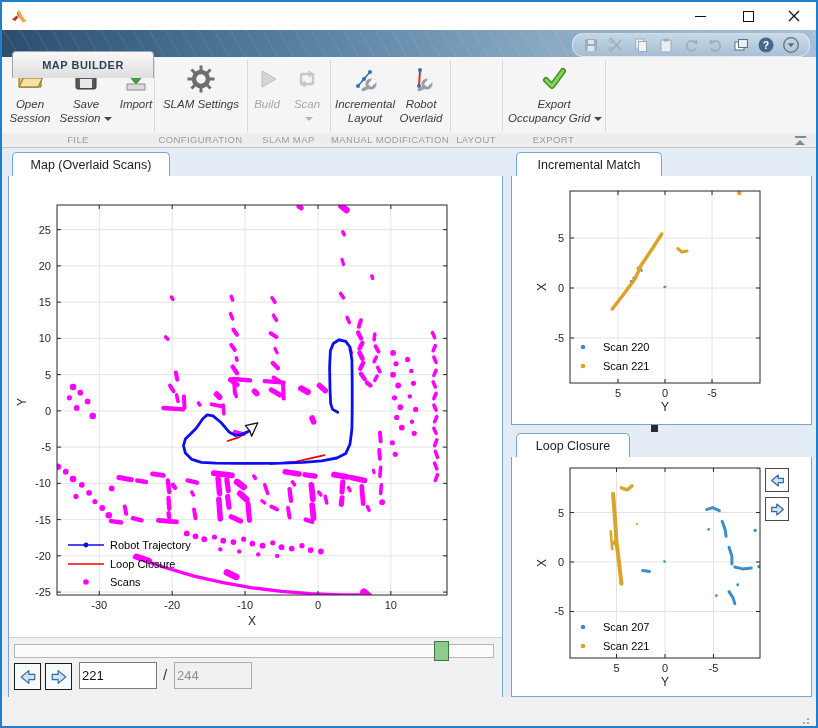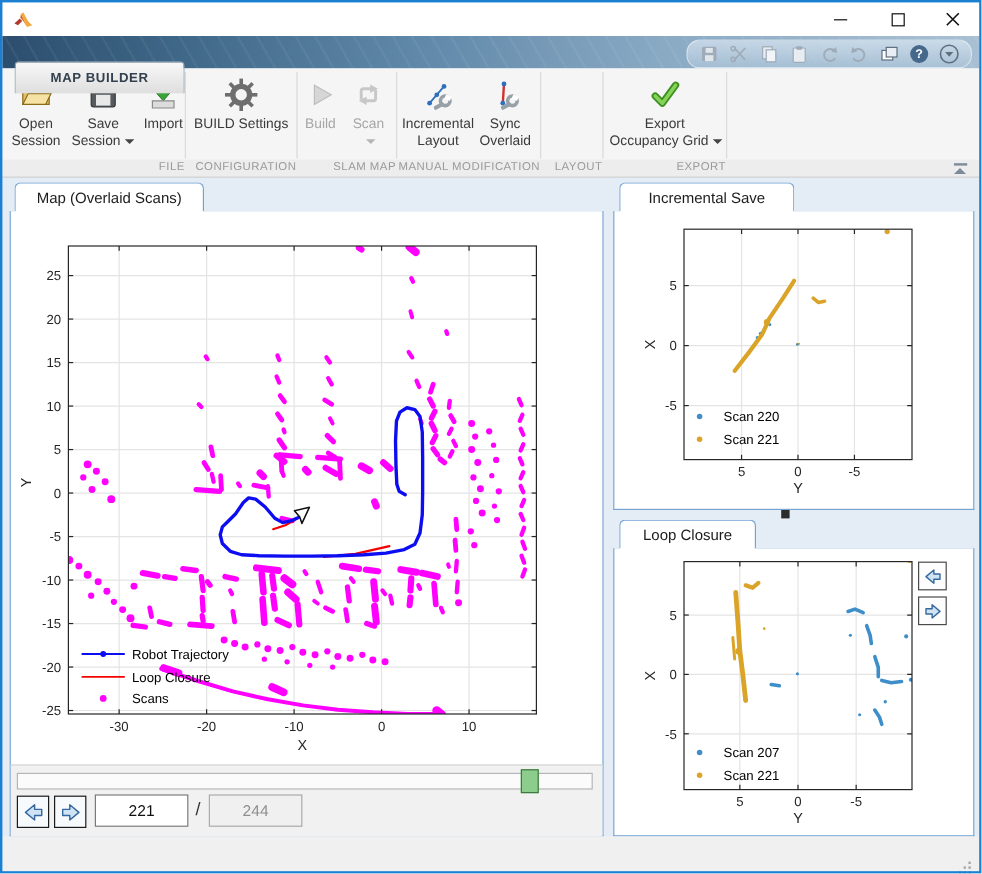--- a/index.html
+++ b/index.html
@@ -23,22 +23,22 @@
     border-radius:4px 4px 0 0;display:flex;align-items:center;justify-content:center;
     font-size:11px;font-weight:700;letter-spacing:.5px;color:#33414e;margin-top:20px;}
   .qa-panel{position:absolute;right:6px;top:3px;height:22px;z-index:2;display:flex;align-items:center;gap:7px;
     padding:0 9px;background:linear-gradient(rgba(214,228,240,.75),rgba(170,194,214,.75));
     border:1px solid rgba(255,255,255,.45);border-radius:11px;}
   .qa-icon{width:18px;height:18px;display:block;}
   
   .ribbon{position:absolute;left:2px;top:57px;width:814px;height:90px;background:#f5f5f5;border-bottom:1px solid #c6c6c6;}
   .rb-div{position:absolute;top:3px;height:72px;width:1px;background:#dadada;}
   .ribbon-footer{position:absolute;left:0;top:76px;width:814px;height:14px;background:#ededed;}
-  .rb-sec{position:absolute;top:1px;font-size:9.5px;color:#9a9a9a;text-align:right;letter-spacing:.4px;}
-  .rb-btn{position:absolute;top:4px;text-align:center;}
+  .rb-sec{position:absolute;top:1px;font-size:9.5px;color:#9a9a9a;text-align:center;letter-spacing:.4px;}
+  .rb-btn{position:absolute;top:4px;text-align:center;font-style:italic;}
   .rb-btn .icon{height:36px;display:flex;align-items:center;justify-content:center;}
   .rb-lbl{font-size:11.5px;line-height:14px;color:#3b3b3b;white-space:nowrap;}
   .rb-btn.disabled .rb-lbl{color:#a6a6a6;}
   .caret{display:inline-block;width:0;height:0;border-left:4px solid transparent;border-right:4px solid transparent;
     border-top:4px solid #444;margin-left:4px;vertical-align:middle;}
   .rb-btn.disabled .caret{border-top-color:#b5b5b5;}
   .collapse-btn{position:absolute;right:8px;top:2px;width:14px;height:11px;}
   .collapse-btn .bar{position:absolute;left:1px;top:1px;width:11px;border-top:2px solid #7c8b99;}
   .collapse-btn .tri{position:absolute;left:1px;top:5px;width:0;height:0;border-left:5.5px solid transparent;
     border-right:5.5px solid transparent;border-bottom:5.5px solid #7c8b99;}
@@ -46,21 +46,21 @@
   .panel-tabs{position:absolute;height:24px;border-bottom:1px solid #76a5d3;}
   .ptab{position:absolute;bottom:-1px;height:23px;background:#fff;border:1px solid #76a5d3;border-bottom:1px solid #fff;
     border-radius:5px 5px 0 0;display:flex;align-items:center;justify-content:center;font-size:12.5px;color:#1c1c1c;}
   .panel-body{position:absolute;background:#fff;border:1px solid #76a5d3;border-top:none;box-sizing:border-box;}
   
   .slider-strip{position:absolute;left:9px;top:637px;width:493px;height:60px;background:#f1f1f1;border-top:1px solid #d5d5d5;box-sizing:border-box;z-index:3;}
   .slider-track{position:absolute;left:5px;top:6px;width:478px;height:12px;background:#fbfbfb;border:1px solid #b5b5b5;}
   .slider-thumb{position:absolute;top:-4px;width:13px;height:18px;background:#8ccc8c;border:1px solid #3e7a3e;}
   .nav-btn{position:absolute;top:25px;width:27px;height:27px;background:#f7fafd;border:1.5px solid #1a1a1a;
     display:flex;align-items:center;justify-content:center;box-sizing:border-box;}
-  .nav-input{position:absolute;top:24px;width:78px;height:27px;border:1px solid #7a7a7a;font-size:13px;text-align:center;
+  .nav-input{position:absolute;top:24px;width:78px;height:27px;border:1px solid #7a7a7a;font-size:13px;
     font-family:"Liberation Sans",sans-serif;box-sizing:border-box;background:#fff;color:#111;}
   .nav-input:disabled{background:#f0f0f0;color:#8f8f8f;border-color:#ababab;}
   .nav-slash{position:absolute;top:28px;font-size:15px;color:#333;}
   .pg-btn{position:absolute;width:24px;height:24px;background:#fdfdfd;border:1px solid #4a4a4a;z-index:5;
     display:flex;align-items:center;justify-content:center;box-sizing:border-box;}
   .splitter-dot{position:absolute;left:651px;top:425px;width:7px;height:7px;background:#2b2b2b;z-index:5;}
   .statusbar{position:absolute;left:2px;top:697px;width:814px;height:29px;background:#f0f0f0;}
   .grip{position:absolute;right:7px;bottom:6px;width:2px;height:2px;background:#a7a7a7;
     box-shadow:-4px 4px #a7a7a7,0 4px #a7a7a7,-8px 8px #a7a7a7,-4px 8px #a7a7a7,0 8px #a7a7a7;}
   #plots{position:absolute;left:0;top:0;z-index:2;pointer-events:none;}
@@ -183,21 +183,21 @@
             <rect x="13.5" y="1.5" width="3" height="6" transform="rotate(45 15 15)"></rect>
               <rect x="13.5" y="22.5" width="3" height="6" transform="rotate(45 15 15)"></rect>
             <rect x="13.5" y="1.5" width="3" height="6" transform="rotate(90 15 15)"></rect>
               <rect x="13.5" y="22.5" width="3" height="6" transform="rotate(90 15 15)"></rect>
             <rect x="13.5" y="1.5" width="3" height="6" transform="rotate(135 15 15)"></rect>
               <rect x="13.5" y="22.5" width="3" height="6" transform="rotate(135 15 15)"></rect>
           </g>
           <circle cx="15" cy="15" r="7" fill="none" stroke="#6e6e6e" stroke-width="4.5"></circle>
         </svg>
       </div>
-      <div class="rb-lbl"><span>BUILD Settings</span></div>
+      <div class="rb-lbl"><span>SLAM Settings</span></div>
       <div class="rb-lbl"><span></span></div>
     </div>
 
     <div class="rb-btn disabled" style="left:246px;width:38px">
       <div class="icon">
         <svg width="30" height="30" viewBox="0 0 30 30">
             <polygon points="10,7 24,15 10,23" fill="#d6d6d6" stroke="#bdbdbd"></polygon>
           </svg>
       </div>
       <div class="rb-lbl"><span>Build</span></div>
@@ -235,21 +235,21 @@
       <div class="icon">
         <svg width="30" height="30" viewBox="0 0 30 30">
             <path d="M14 6 L13 22" stroke="#d03030" stroke-width="2" fill="none"></path>
             <circle cx="14" cy="6" r="2" fill="#2f6fbd"></circle>
             <circle cx="13" cy="22" r="2" fill="#2f6fbd"></circle>
             <circle cx="21" cy="20" r="4" fill="none" stroke="#98a0a8" stroke-width="3"></circle>
             <rect x="11" y="23" width="9" height="3.4" rx="1.4" fill="#98a0a8" transform="rotate(-28 15 24)"></rect>
             <rect x="21" y="15.2" width="5" height="4" fill="#fff" transform="rotate(25 23 17)"></rect>
           </svg>
       </div>
-      <div class="rb-lbl"><span>Sync</span></div>
+      <div class="rb-lbl"><span>Robot</span></div>
       <div class="rb-lbl"><span>Overlaid</span></div>
     </div>
 
 
     <div class="rb-btn" style="left:506px;width:92px">
       <div class="icon">
         <svg width="30" height="30" viewBox="0 0 30 30">
             <path d="M7 16 l6 6 L24 7" fill="none" stroke="#3e8f1f" stroke-width="6" stroke-linecap="round" stroke-linejoin="round"></path>
             <path d="M7 16 l6 6 L24 7" fill="none" stroke="#86d35a" stroke-width="3" stroke-linecap="round" stroke-linejoin="round"></path>
           </svg>
@@ -290,21 +290,21 @@
       <svg width="22" height="22" viewBox="0 0 26 26">
           <polygon points="21,13 12,5.5 12,10 5,10 5,16 12,16 12,20.5" fill="#cfe3f5" stroke="#35699e" stroke-width="1.4" stroke-linejoin="round"></polygon>
         </svg>
     </div>
     <input class="nav-input" style="left: 70px;" value="221">
     <span class="nav-slash" style="left:154px;">/</span>
     <input class="nav-input" style="left: 165px;" disabled="" value="244">
   </div>
 
   <div class="panel-tabs" style="left:511px;top:152px;width:301px;">
-    <div class="ptab" style="left:5px;width:144px;">Incremental Save</div>
+    <div class="ptab" style="left:5px;width:144px;">Incremental Match</div>
   </div>
   <div class="panel-body" style="left:511px;top:176px;width:301px;height:249px;"></div>
 
   <div class="panel-tabs" style="left:511px;top:433px;width:301px;">
     <div class="ptab" style="left:5px;width:112px;">Loop Closure</div>
   </div>
   <div class="panel-body" style="left:511px;top:457px;width:301px;height:240px;"></div>
 
   <div class="splitter-dot"></div>
 

